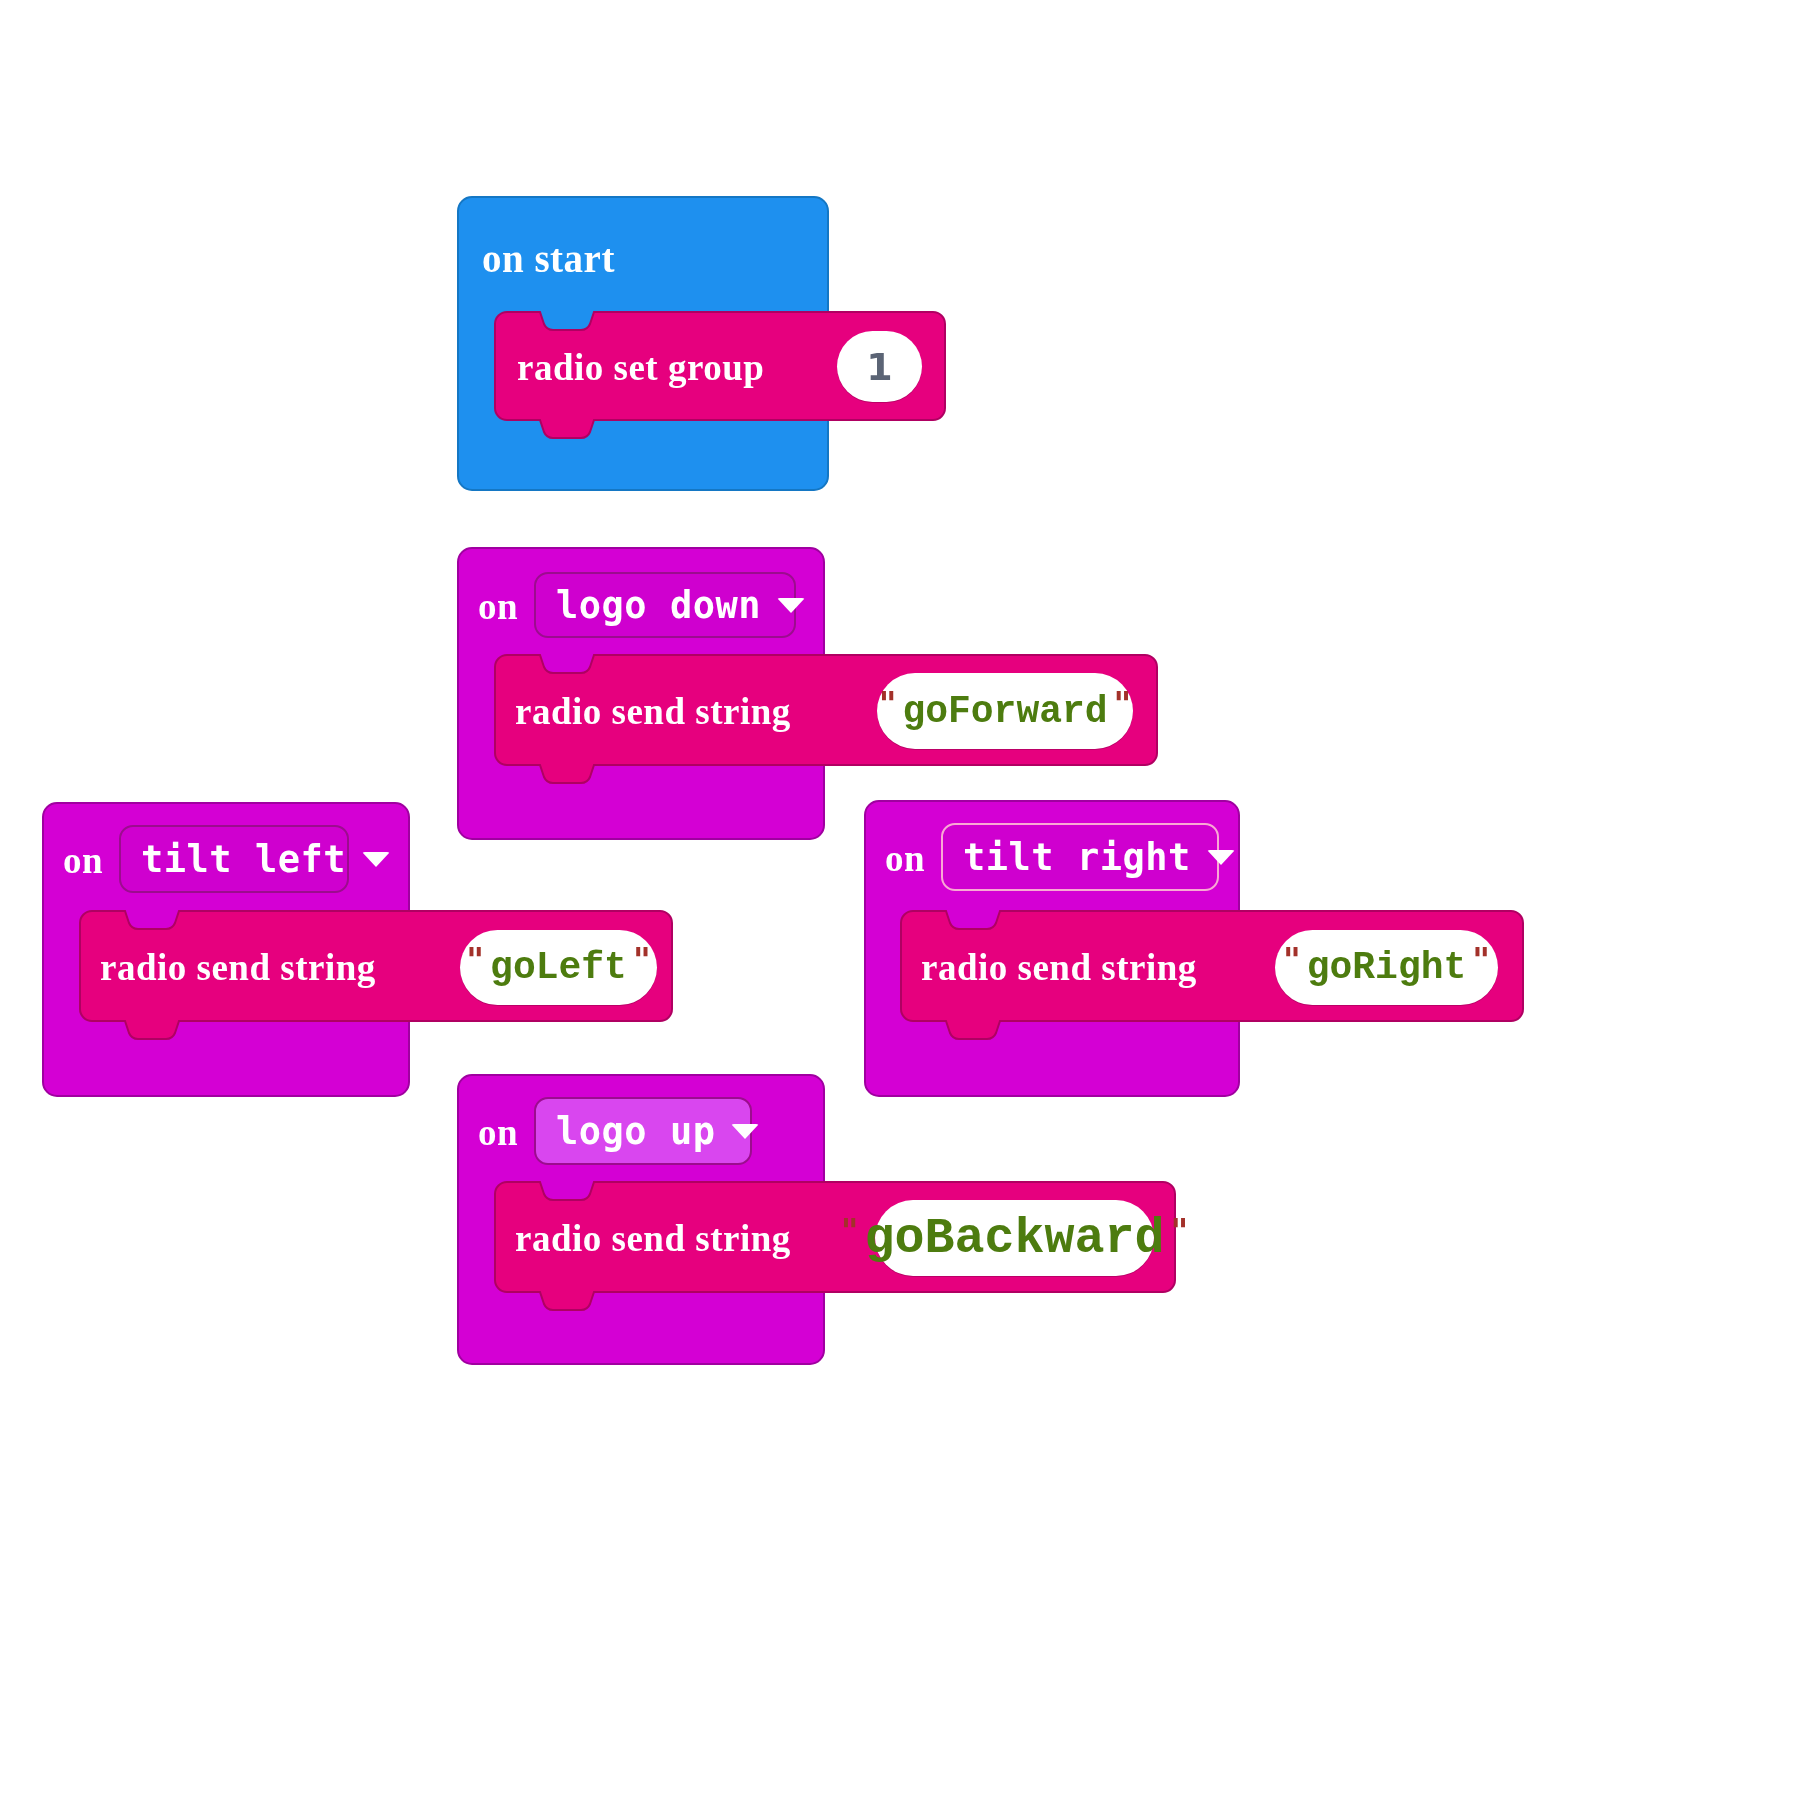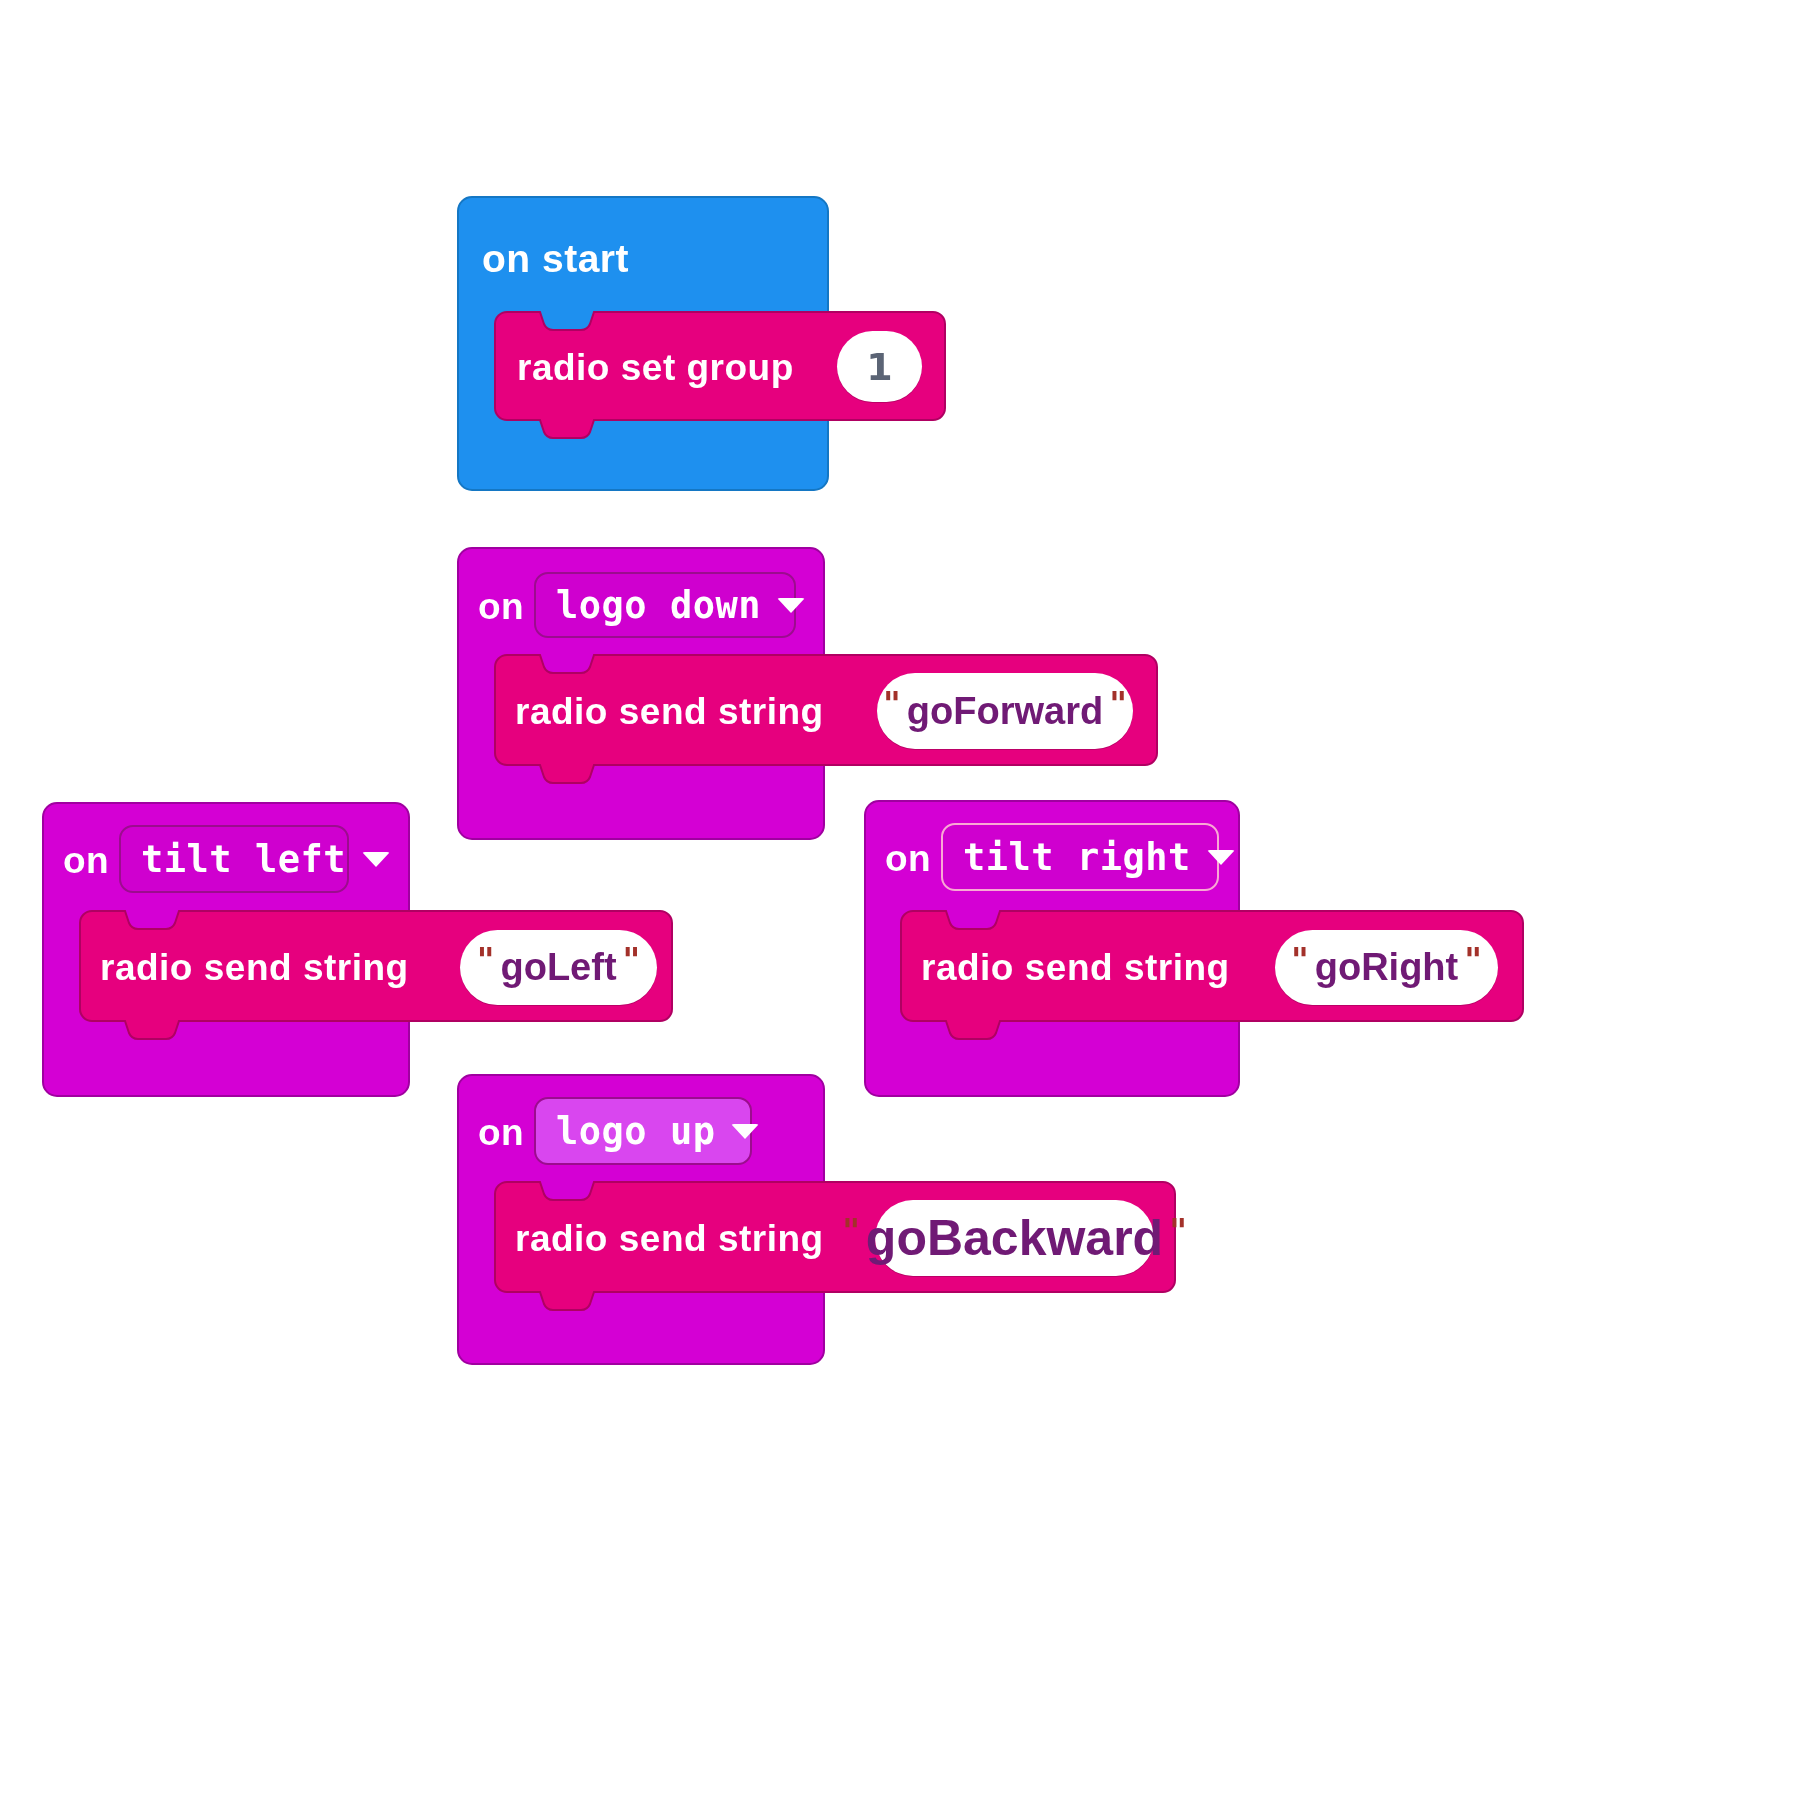--- a/index.html
+++ b/index.html
@@ -10,21 +10,21 @@
     font-family:"DejaVu Sans Mono","Liberation Mono",monospace;
     overflow:hidden;
     position:relative;
   }
   #canvas{position:absolute;left:0;top:0;width:1800px;height:1800px;}
   .blk{position:absolute;}
   .blk svg{position:absolute;left:0;top:0;overflow:visible;}
   .lbl{
     position:absolute;
     color:#ffffff;
-    font-family:Liberation Sans, sans-serif;
+    font-family:Liberation Serif, serif;
     font-weight:bold;
     white-space:nowrap;
     letter-spacing:0.5px;
     line-height:1;
     user-select:none;
   }
   
   .dd{
     position:absolute;
     display:flex;
@@ -55,22 +55,22 @@
     position:absolute;
     background:#ffffff;
     display:flex;
     align-items:center;
     justify-content:center;
     box-sizing:border-box;
     cursor:text;
     box-shadow:0 1px 0 rgba(0,0,0,.18);
   }
   .field .fval{
-    color:#701a75;
-    font-family:Liberation Sans, sans-serif;
+    color:#4d7c0f;
+    font-family:Liberation Mono, monospace;
     font-weight:bold;
     white-space:nowrap;
   }
   .field .fnum{
     color:#5b6475;
     font-family:"DejaVu Sans","Liberation Sans",sans-serif;
     font-weight:bold;
   }
   .q{
     color:#a3312a;

